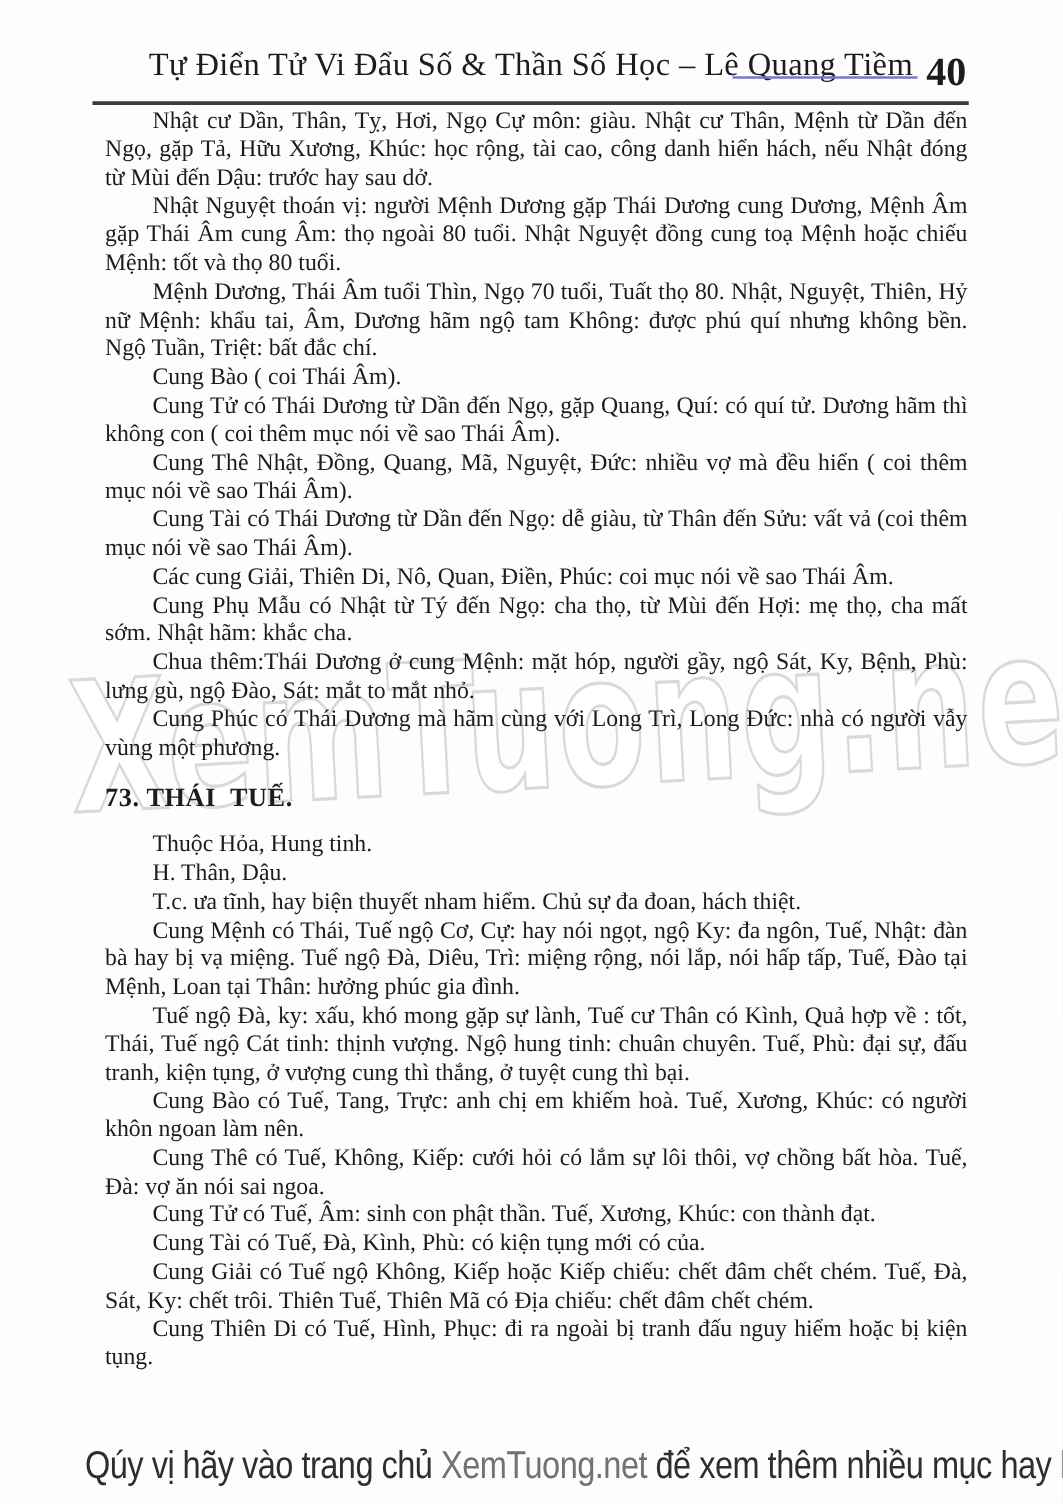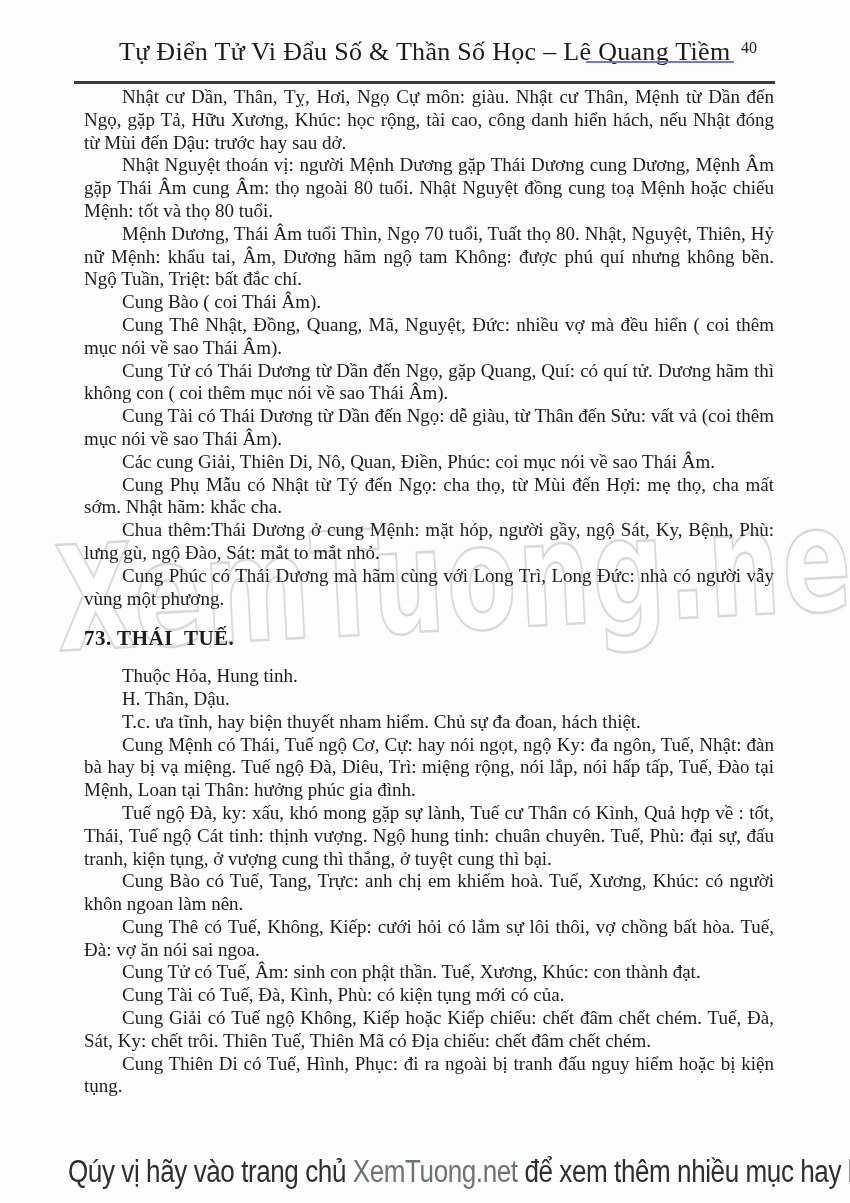--- a/index.html
+++ b/index.html
@@ -23,21 +23,21 @@
   
   .hdr-title{
     position:absolute;left:98px;top:37px;
     font-size:26px;letter-spacing:.3px;white-space:pre;margin-left:21px;
   }
   .hdr-underline{
     position:absolute;left:586px;top:61px;width:148px;height:2px;
     background:var(--accent_line);
   }
   .hdr-pagenum{
-    position:absolute;left:741px;top:39px;font-size:16px;
+    position:absolute;left:741px;top:39px;font-size:32px;font-weight:bold;
   }
   .hdr-rule{
     position:absolute;left:74px;top:81px;width:701px;height:3px;
     background:var(--rule);
   }
   
   .watermark{
     position:absolute;left:52px;top:528px;z-index:0;
     font-family:"DejaVu Sans","Liberation Sans",sans-serif;
     font-weight:bold;font-size:145px;line-height:1;
@@ -85,22 +85,22 @@
   <div class="hdr-rule"></div>
 
   <div class="watermark">XemTuong.net</div>
 
   <div class="body-text">
     <div>
         <p>Nhật cư Dần, Thân, Tỵ, Hơi, Ngọ Cự môn: giàu. Nhật cư Thân, Mệnh từ Dần đến Ngọ, gặp Tả, Hữu Xương, Khúc: học rộng, tài cao, công danh hiển hách, nếu Nhật đóng từ Mùi đến Dậu: trước hay sau dở.</p>
         <p>Nhật Nguyệt thoán vị: người Mệnh Dương gặp Thái Dương cung Dương, Mệnh Âm gặp Thái Âm cung Âm: thọ ngoài 80 tuổi. Nhật Nguyệt đồng cung toạ Mệnh hoặc chiếu Mệnh: tốt và thọ 80 tuổi.</p>
         <p>Mệnh Dương, Thái Âm tuổi Thìn, Ngọ 70 tuổi, Tuất thọ 80. Nhật, Nguyệt, Thiên, Hỷ nữ Mệnh: khẩu tai, Âm, Dương hãm ngộ tam Không: được phú quí nhưng không bền. Ngộ Tuần, Triệt: bất đắc chí.</p>
         <p>Cung Bào ( coi Thái Âm).</p>
+        <p>Cung Tử có Thái Dương từ Dần đến Ngọ, gặp Quang, Quí: có quí tử. Dương hãm thì không con ( coi thêm mục nói về sao Thái Âm).</p>
         <p>Cung Thê Nhật, Đồng, Quang, Mã, Nguyệt, Đức: nhiều vợ mà đều hiển ( coi thêm mục nói về sao Thái Âm).</p>
-        <p>Cung Tử có Thái Dương từ Dần đến Ngọ, gặp Quang, Quí: có quí tử. Dương hãm thì không con ( coi thêm mục nói về sao Thái Âm).</p>
         <p>Cung Tài có Thái Dương từ Dần đến Ngọ: dễ giàu, từ Thân đến Sửu: vất vả (coi thêm mục nói về sao Thái Âm).</p>
         <p>Các cung Giải, Thiên Di, Nô, Quan, Điền, Phúc: coi mục nói về sao Thái Âm.</p>
         <p>Cung Phụ Mẫu có Nhật từ Tý đến Ngọ: cha thọ, từ Mùi đến Hợi: mẹ thọ, cha mất sớm. Nhật hãm: khắc cha.</p>
         <p>Chua thêm:Thái Dương ở cung Mệnh: mặt hóp, người gầy, ngộ Sát, Ky, Bệnh, Phù: lưng gù, ngộ Đào, Sát: mắt to mắt nhỏ.</p>
         <p>Cung Phúc có Thái Dương mà hãm cùng với Long Trì, Long Đức: nhà có người vẫy vùng một phương.</p>
       </div>
 
     <h2 class="sec-heading">73. THÁI  TUẾ.</h2>
 
     <div>

